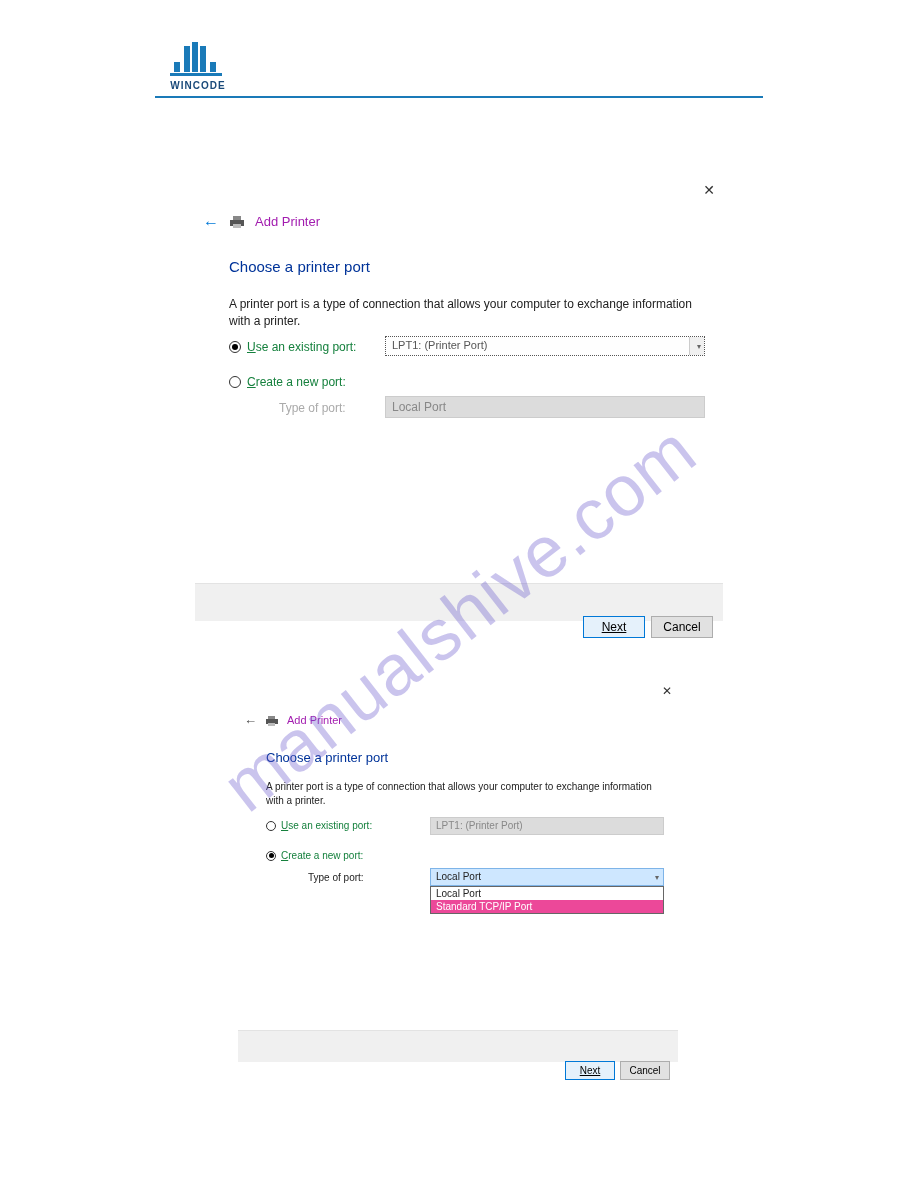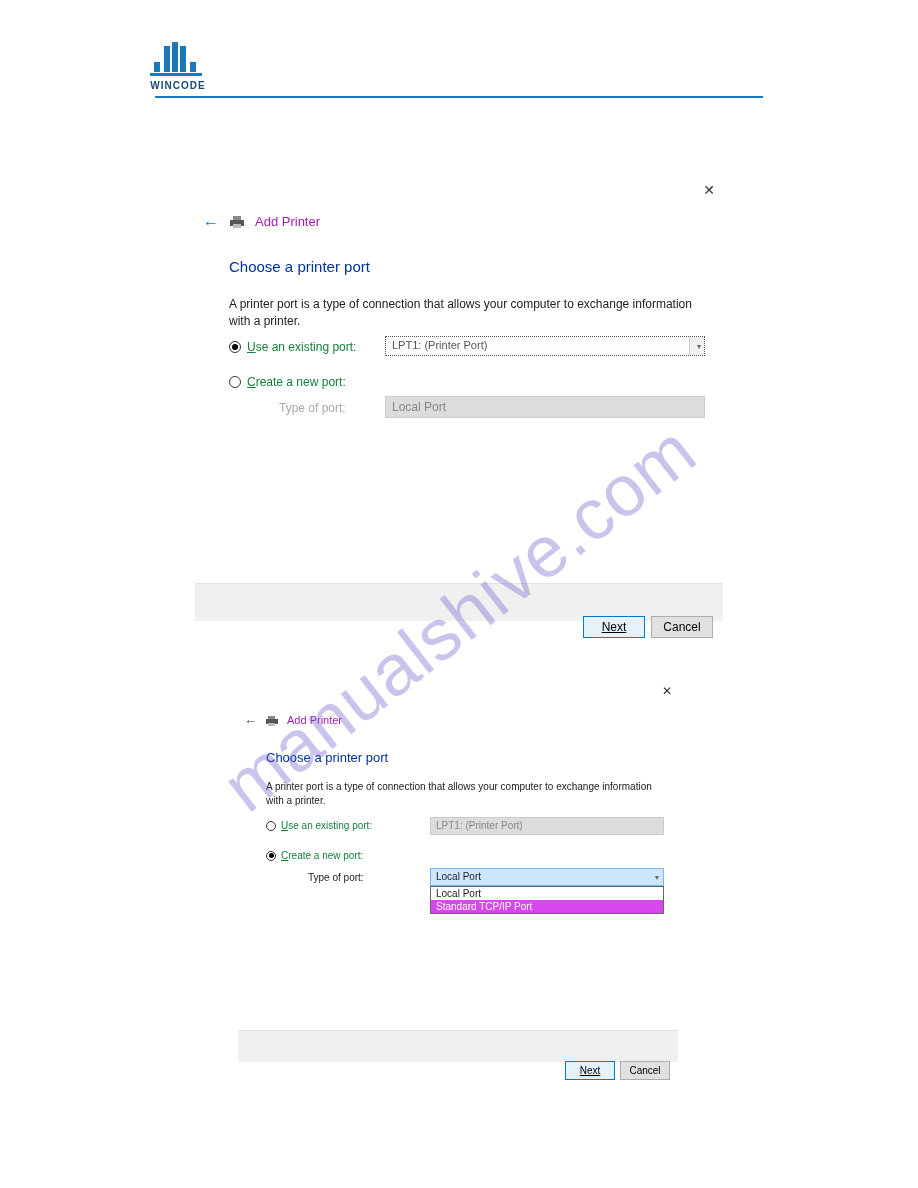--- a/index.html
+++ b/index.html
@@ -6,21 +6,21 @@
   body {
     margin: 0;
     background: #fff;
     font-family: "Segoe UI", Tahoma, sans-serif;
     width: 918px;
     height: 1188px;
     position: relative;
   }
   .page-header {
     position: absolute;
-    left: 148px;
+    left: 168px;
     top: 40px;
     display: flex;
     flex-direction: column;
     align-items: center;
   }
   .logo-wrap { text-align: center; }
   .logo-svg { display: block; }
   .brand {
     font-size: 10px;
     letter-spacing: 1px;
@@ -276,21 +276,21 @@
   .dlg2 .dropdown {
     position: absolute;
     left: 192px;
     top: 206px;
     width: 234px;
     border: 1px solid #666;
     background: #fff;
     font-size: 10px;
   }
   .dlg2 .dropdown .item { padding: 1px 5px; color: #222; cursor: pointer; }
-  .dlg2 .dropdown .item.sel { background: #d946ef; color: #fff; }
+  .dlg2 .dropdown .item.sel { background: #ec4899; color: #fff; }
   .dlg2 .footer {
     position: absolute;
     left: 0; right: 0; bottom: 0;
     height: 32px;
     background: #f0f0f0;
     border-top: 1px solid #e3e3e3;
     display: flex;
     justify-content: flex-end;
     align-items: center;
     gap: 5px;

